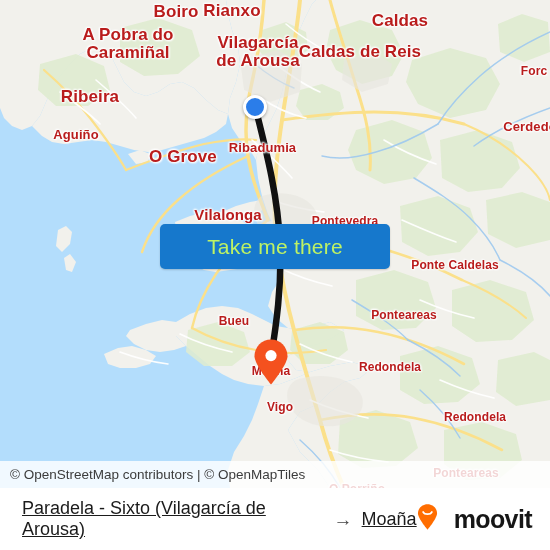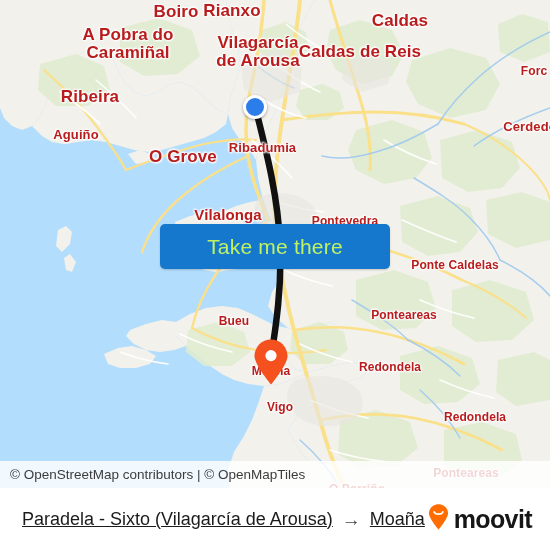--- a/index.html
+++ b/index.html
@@ -71,21 +71,21 @@
   
   #footer{
     position:absolute;left:0;top:488px;width:550px;height:62px;
     background:#ffffff;
     display:flex;align-items:center;
     box-sizing:border-box;padding:0 18px 0 22px;
   }
   #trip{display:flex;align-items:center;gap:9px;flex:1;}
   #trip .from,#trip .to{font-size:18px;color:#1b1b1b;text-decoration:underline;}
   #trip .arrow{font-size:19px;color:#444;line-height:1;}
-  #brand{display:flex;align-items:center;gap:5px;}
+  #brand{display:flex;align-items:center;gap:16px;}
   #brand .word{font-size:25px;font-weight:bold;color:#161616;letter-spacing:-.6px;}
 </style>
 </head>
 <body>
 
 <div id="root">
 
   <div id="map">
 
     <svg class="basemap" viewBox="0 0 550 488" preserveAspectRatio="none">

